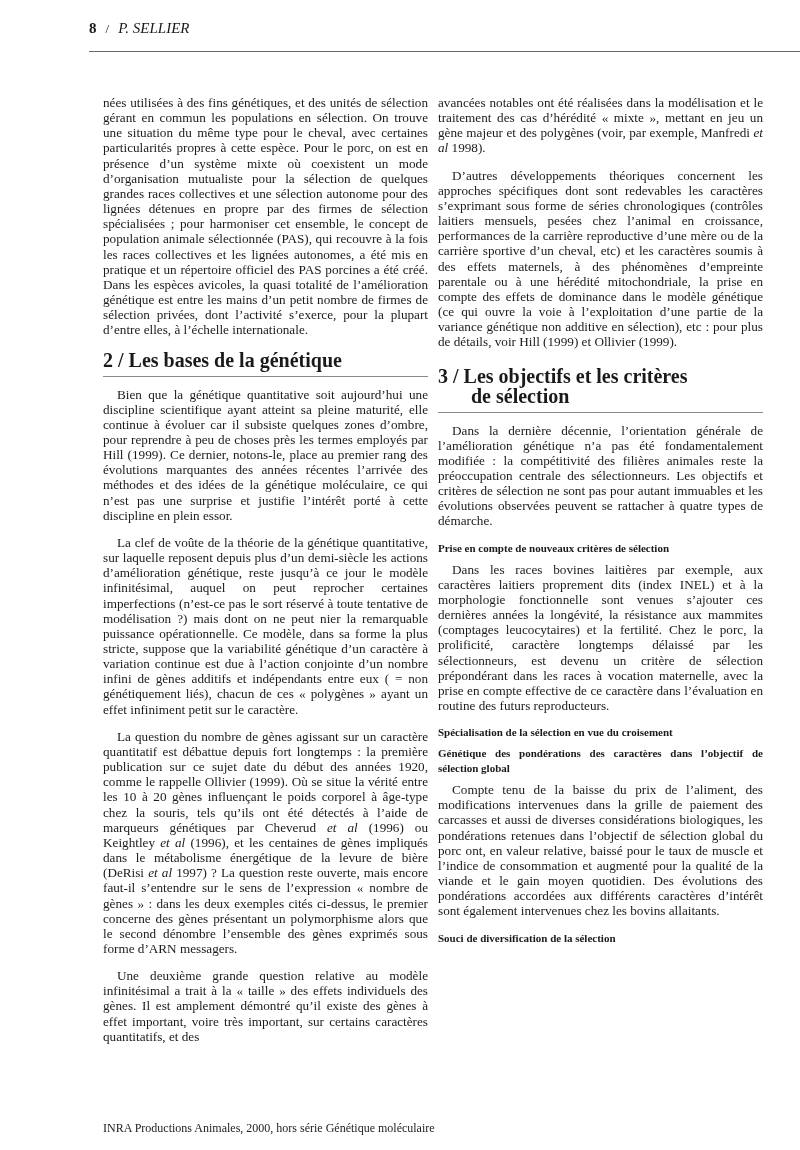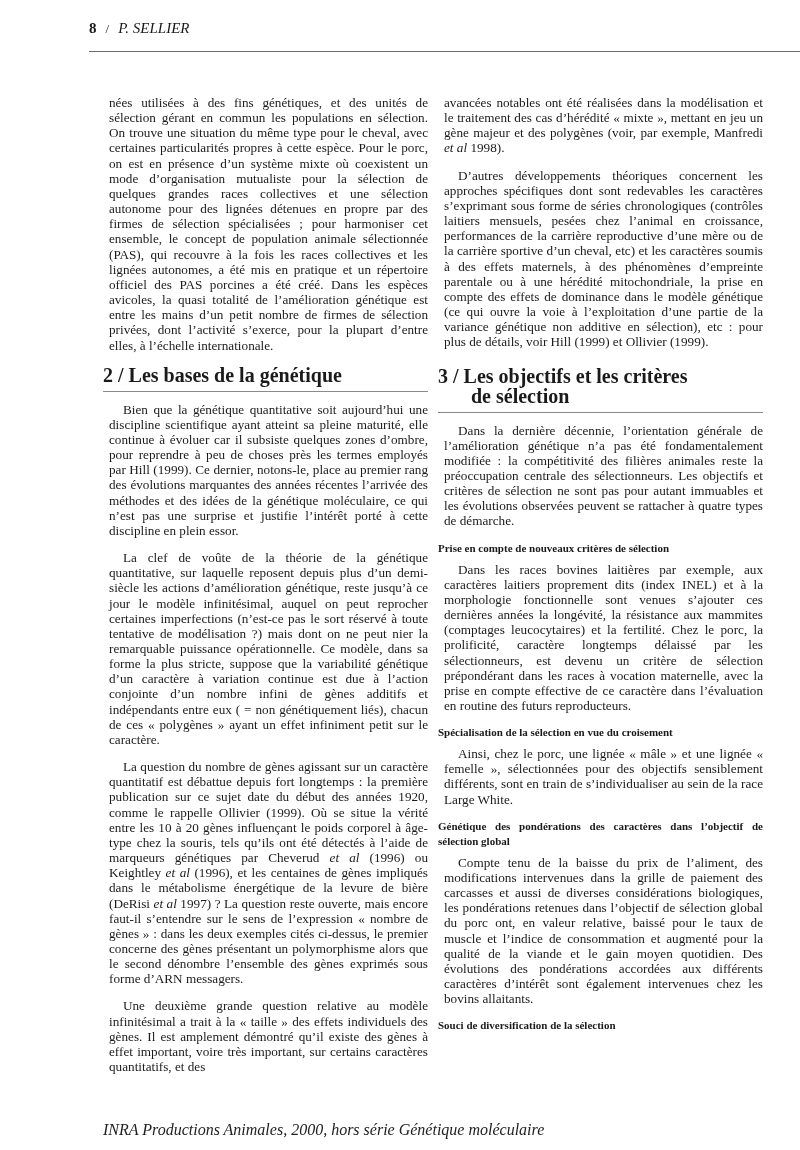--- a/index.html
+++ b/index.html
@@ -18,37 +18,37 @@
     position: absolute; left: 89px; top: 51px; width: 715px; height: 0;
     border-top: 1.5px solid #6a6a6a;
   }
   .col {
     position: absolute; top: 95px; width: 325px;
     font-size: 13.2px; line-height: 15.15px; text-align: justify;
     hyphens: manual;
   }
   .col-left { left: 103px; }
   .col-right { left: 438px; }
-  p { margin: 0 0 12px 6px; text-indent: 14px; }
+  p { margin: 0 0 12px 0; text-indent: 14px; }
   p.noindent { text-indent: 0; }
   h2.section {
     font-size: 20px; line-height: 20px; font-weight: bold; margin: 0 0 0 0;
     padding: 0 0 4px 0; text-align: left; text-indent: 0;
   }
   h2.section .line2 { display: block; padding-left: 33px; }
   .section-rule {
     border-top: 1.5px solid #8a8a8a; margin: 2px 0 10px 0; height: 0;
   }
   h3.sub {
     font-size: 11px; line-height: 15px; font-weight: bold; margin: 0 0 6px 0;
   }
   em { font-style: italic; }
   .footer {
     position: absolute; left: 103px; top: 1121px;
-    font-size: 16px; font-style: italic; color: #222;
+    font-size: 12px; color: #222;
   }
 </style>
 </head>
 <body>
 
 <div class="header">
   <span class="pageno">8</span><span class="sep">/</span><span>P. SELLIER</span>
 </div>
 <div class="header-rule"></div>
 
@@ -75,21 +75,20 @@
     <span class="line2">de sélection</span>
   </h2>
   <div class="section-rule"></div>
 
   <p>Dans la dernière décennie, l’orientation générale de l’amélioration génétique n’a pas été fondamentalement modifiée : la compétitivité des filières animales reste la préoccupation centrale des sélectionneurs. Les objectifs et critères de sélection ne sont pas pour autant immuables et les évolutions observées peuvent se rattacher à quatre types de démarche.</p>
 
   <h3 class="sub">Prise en compte de nouveaux critères de sélection</h3>
   <p>Dans les races bovines laitières par exemple, aux caractères laitiers proprement dits (index INEL) et à la morphologie fonctionnelle sont venues s’ajouter ces dernières années la longévité, la résistance aux mammites (comptages leucocytaires) et la fertilité. Chez le porc, la prolificité, caractère longtemps délaissé par les sélectionneurs, est devenu un critère de sélection prépondérant dans les races à vocation maternelle, avec la prise en compte effective de ce caractère dans l’évaluation en routine des futurs reproducteurs.</p>
 
   <h3 class="sub">Spécialisation de la sélection en vue du croisement</h3>
-  <p>Ainsi, chez le porc, une lignée « mâle » et une lignée « femelle », sélectionnées pour des objectifs sensiblement différents, sont en train de s’individualiser au sein de la race Large White.</p>
 
   <h3 class="sub">Génétique des pondérations des caractères dans l’objectif de sélection global</h3>
   <p>Compte tenu de la baisse du prix de l’aliment, des modifications intervenues dans la grille de paiement des carcasses et aussi de diverses considérations biologiques, les pondérations retenues dans l’objectif de sélection global du porc ont, en valeur relative, baissé pour le taux de muscle et l’indice de consommation et augmenté pour la qualité de la viande et le gain moyen quotidien. Des évolutions des pondérations accordées aux différents caractères d’intérêt sont également intervenues chez les bovins allaitants.</p>
 
   <h3 class="sub">Souci de diversification de la sélection</h3>
 </div>
 
 <div class="footer">INRA Productions Animales, 2000, hors série Génétique moléculaire</div>
 
 </body></html>

